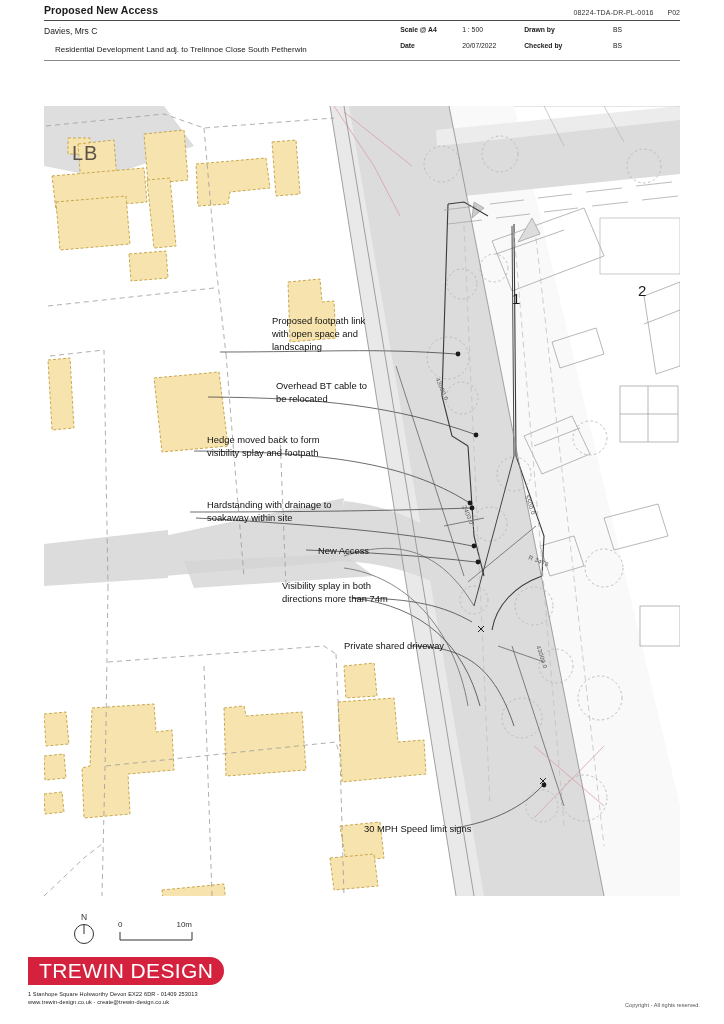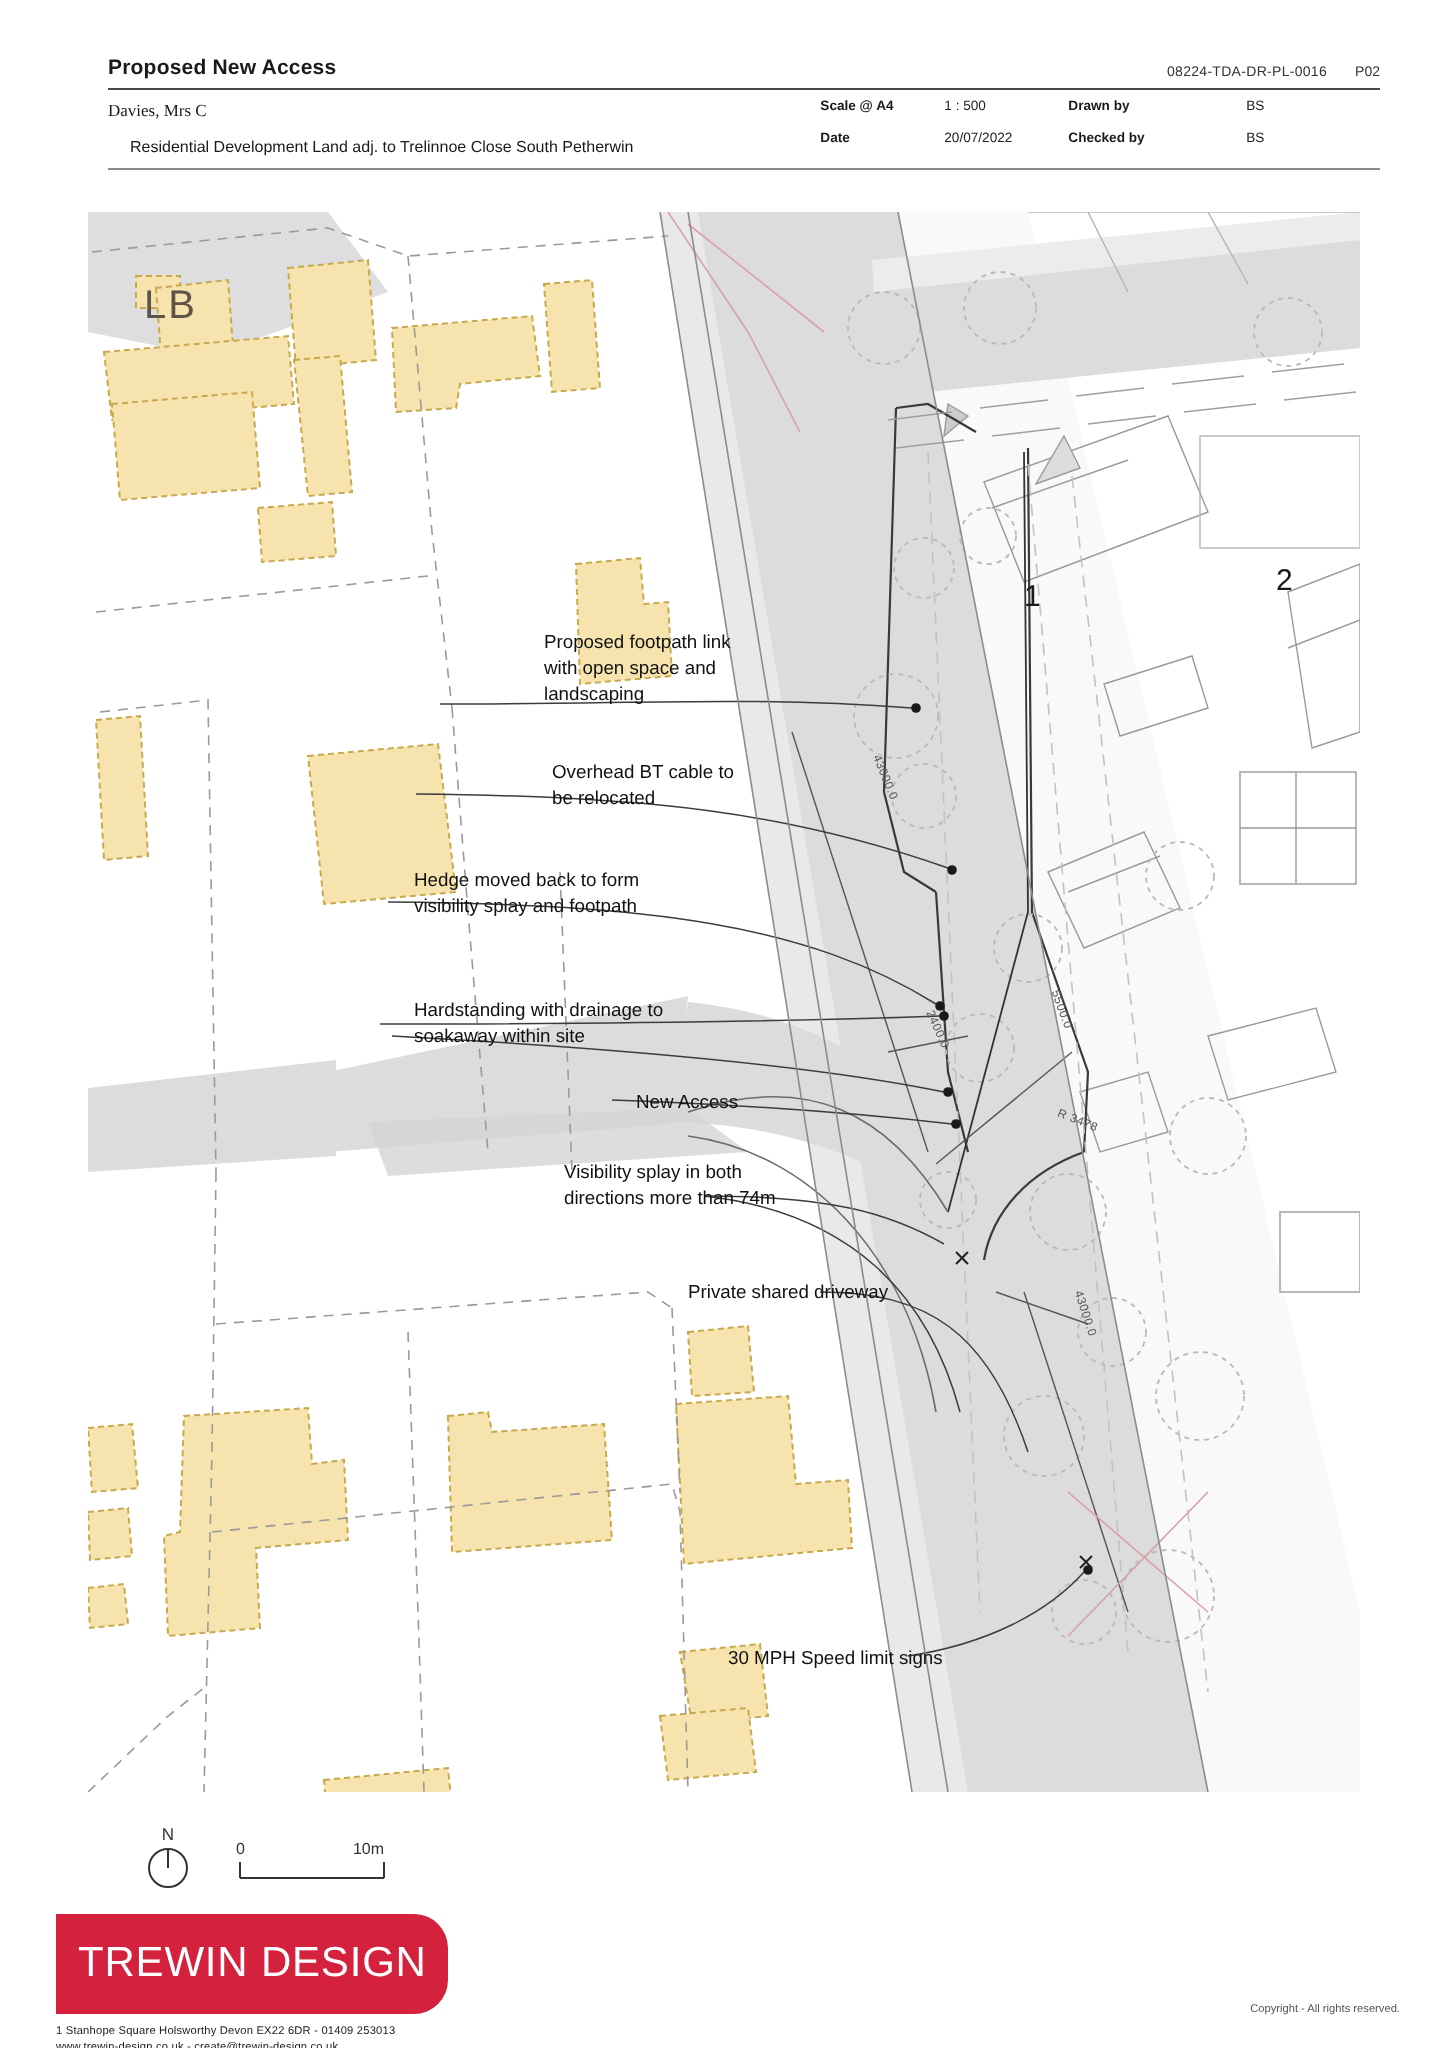--- a/index.html
+++ b/index.html
@@ -6,31 +6,31 @@
   body{
     width:724px;height:1024px;
     background:#ffffff;
     font-family:"Liberation Sans", sans-serif;
     color:#1a1a1a;
     overflow:hidden;
     position:relative;
   }
 
   
-  .titleblock{position:absolute;left:44px;top:28px;width:636px;margin-left:10px;}
+  .titleblock{position:absolute;left:44px;top:4px;width:636px;}
   .tb-rule{height:1px;background:#4a4a4a;width:100%;}
   .tb-rule.thin{background:#8a8a8a;}
   .tb-row1{display:flex;justify-content:space-between;align-items:flex-end;padding:0 0 4px 0;}
   .tb-title{font-size:10.5px;font-weight:bold;letter-spacing:.1px;}
   .tb-dwgwrap{display:flex;align-items:baseline;gap:14px;}
   .tb-dwgno{font-size:7px;color:#333;letter-spacing:.15px;}
   .tb-rev{font-size:7px;color:#333;}
   .tb-body{display:flex;padding:5px 0 6px 0;}
   .tb-left{width:56%;}
-  .tb-client{font-size:8.5px;margin-bottom:9px;font-family:Liberation Serif, serif;}
+  .tb-client{font-size:8.5px;margin-bottom:9px;}
   .tb-project{font-size:8px;padding-left:11px;}
   .tb-right{flex:1;display:flex;font-size:6.8px;}
   .tb-col{display:flex;flex-direction:column;gap:9px;}
   .c-lab{width:62px;font-weight:bold;}
   .c-val{width:62px;text-align:left;color:#222;}
   .c-lab2{width:72px;font-weight:bold;}
   .c-val2{width:26px;text-align:right;}
   .tb-pair{display:flex;}
 
   
@@ -46,21 +46,21 @@
   .dim{position:absolute;font-size:6px;color:#555;letter-spacing:.3px;}
 
   
   .northblock{position:absolute;left:64px;top:912px;width:40px;text-align:center;}
   .north-n{font-size:8.5px;color:#333;}
   .scalebar{position:absolute;left:118px;top:920px;}
   .sb-labels{display:flex;justify-content:space-between;font-size:8px;color:#333;width:72px;margin-left:0px;}
 
   
   .footer{position:absolute;left:0;top:957px;width:724px;}
-  .logobar{position:relative;margin-left:28px;width:196px;height:50px;background:#d4213d;border-radius:0 17px 17px 0;display:flex;align-items:center;}
+  .logobar{position:relative;margin-left:28px;width:196px;height:28px;background:#d4213d;border-radius:0 17px 17px 0;display:flex;align-items:center;}
   .logo-text{color:#fff;font-size:21px;letter-spacing:.4px;padding-left:11px;font-weight:500;}
   .logo-arch{position:absolute;left:232px;top:4px;font-size:21px;color:#58595b;letter-spacing:.4px;}
   .addr{margin-left:28px;margin-top:5px;font-size:5.6px;line-height:8px;color:#222;letter-spacing:.1px;}
   .copyright{position:absolute;right:24px;top:45px;font-size:5.6px;color:#555;}
 </style>
 </head>
 <body>
 
 <div class="titleblock">
   <div class="tb-row1">

